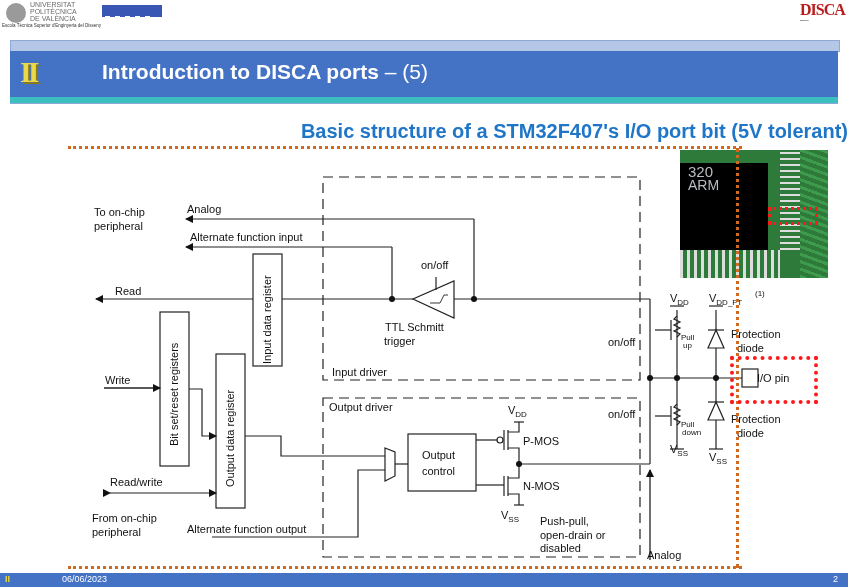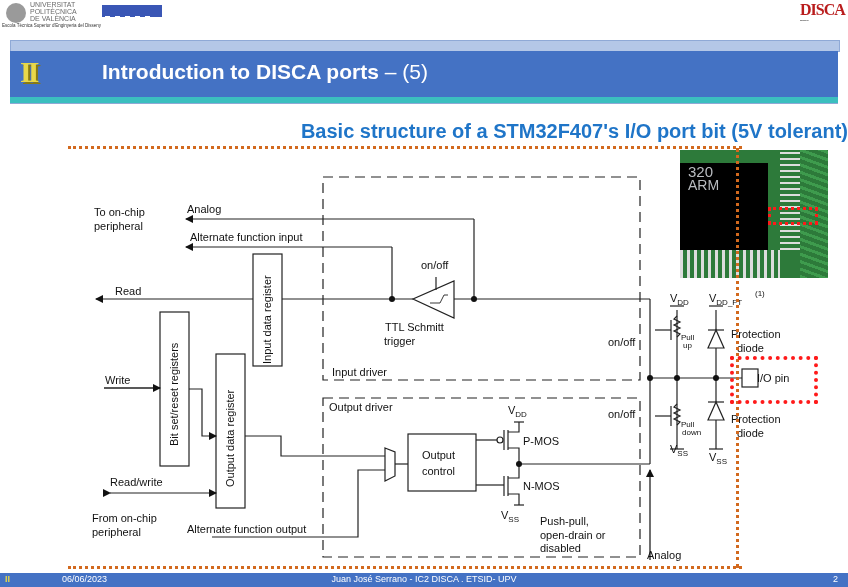--- a/index.html
+++ b/index.html
@@ -226,15 +226,14 @@
 </svg>
 
 <div class="abs" id="dot-top"></div>
 <div class="abs" id="dot-vert"></div>
 <div class="abs" id="dot-bottom"></div>
 <div class="abs" id="pin-hl"></div>
 
 <div class="abs" id="footer">
   <span id="ft-icon">II</span>
   <span id="ft-date">06/06/2023</span>
-  <span id="ft-author">Juan José Serrano - IC2 DISCA . ETSID- UPV</span>
   <span id="ft-page">2</span>
 </div>
 
 </body></html>

